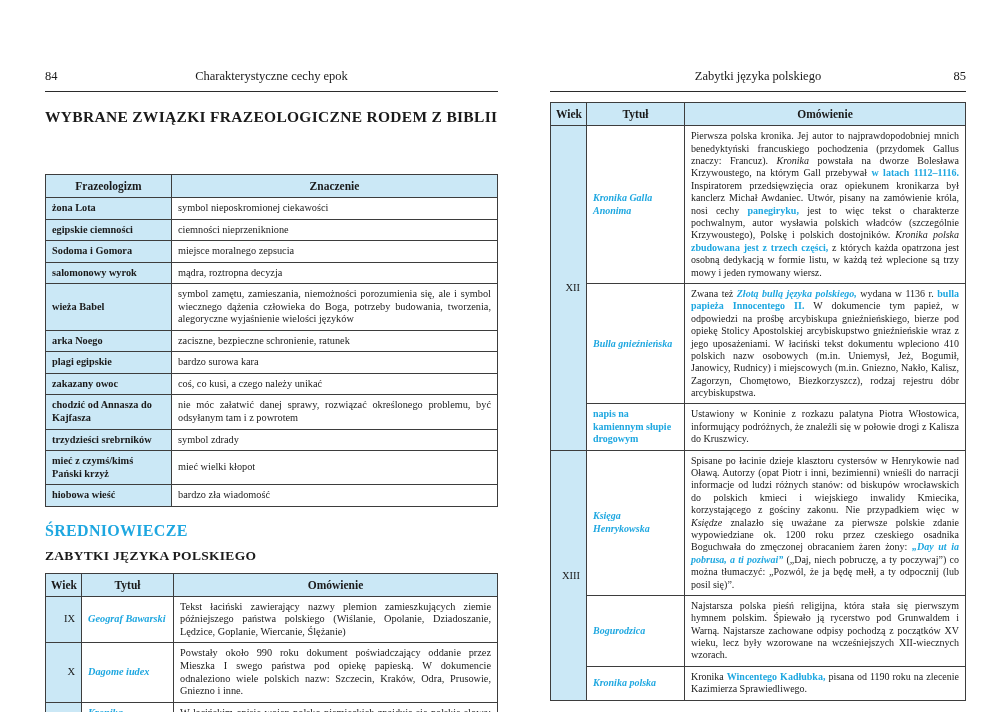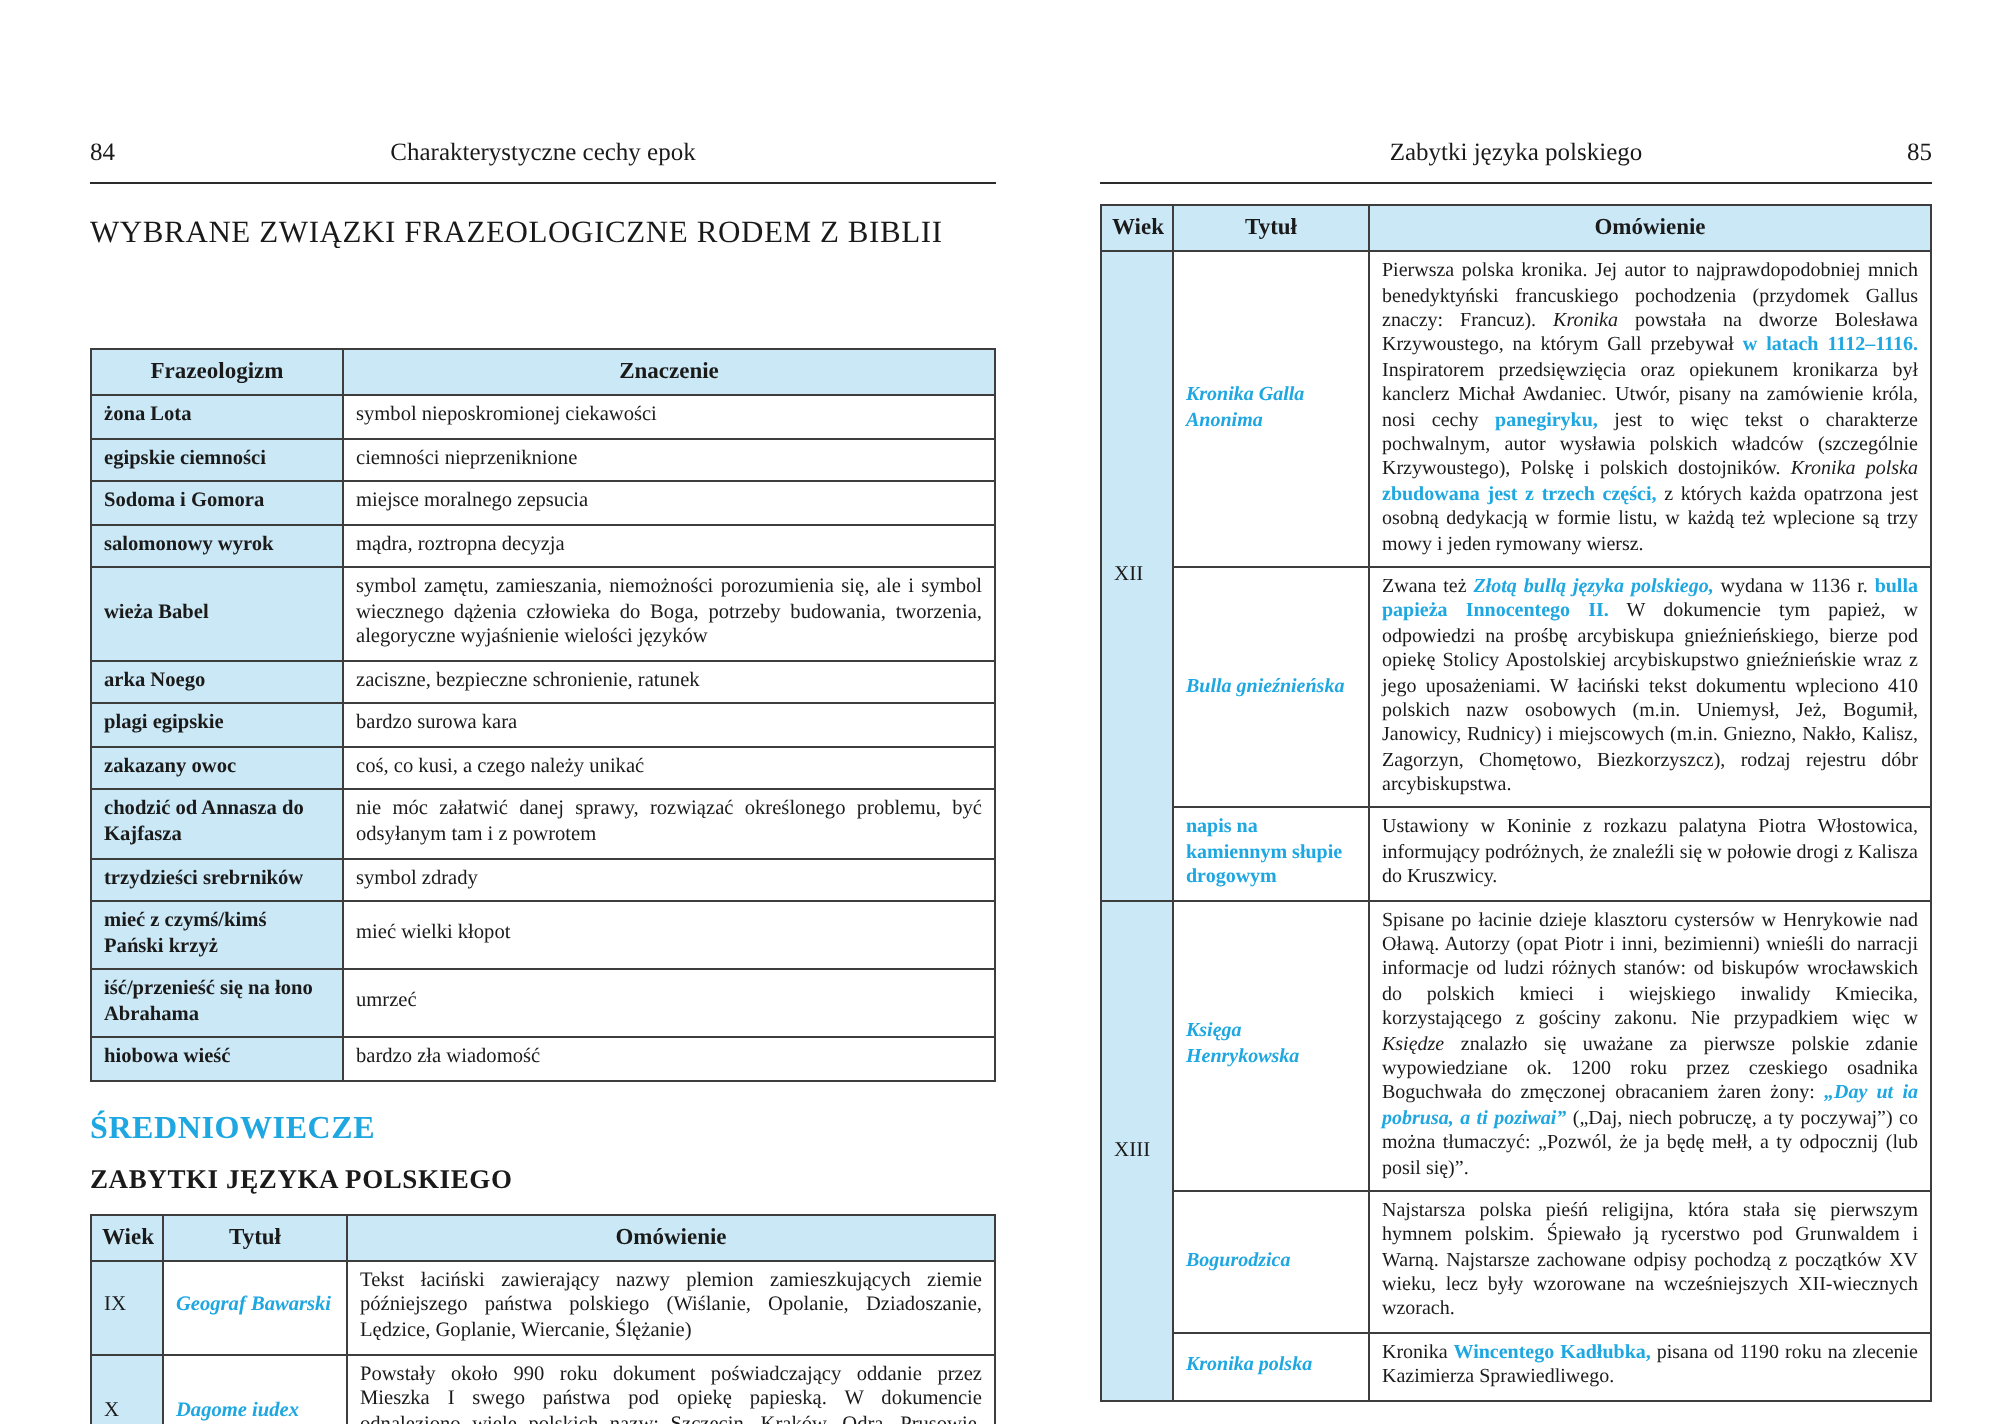--- a/index.html
+++ b/index.html
@@ -15,35 +15,35 @@
     color:var(--text);position:relative;overflow:hidden;
   }
   .page{position:absolute;top:40px;}
   .page-left{left:45px;width:453px;}
   .page-right{left:550px;width:416px;}
   .pghead{display:grid;grid-template-columns:60px 1fr 60px;align-items:baseline;font-size:12.5px;}
   .pghead .rh{text-align:center;margin-top:29px;}
   .pghead .pn-l{text-align:left;}
   .pghead .pn-r{text-align:right;}
   .rule{border-bottom:1.6px solid #2b2b2b;margin-top:7px;}
-  h1.sec{font-size:15.5px;font-weight:normal;letter-spacing:.3px;margin:16px 0 2px 0;}
+  h1.sec{font-size:15.5px;font-weight:bold;letter-spacing:.3px;margin:16px 0 2px 0;}
   h2.epoch{font-size:16px;font-weight:bold;color:var(--accent);margin:15px 0 8px 0;letter-spacing:.3px;}
   h3.sub{font-size:13.5px;font-weight:bold;margin:0 0 9px 0;letter-spacing:.3px;}
   table{border-collapse:collapse;width:100%;table-layout:fixed;margin-top:48px;}
   th,td{border:1px solid var(--border);vertical-align:middle;}
   th{background:var(--cell_bg);font-size:11.5px;font-weight:bold;text-align:center;padding:4px 5px;}
   .t1{font-size:10.3px;line-height:1.22;}
   .t1 td{padding:4px 6px;}
   .t1 .term{background:var(--cell_bg);font-weight:bold;}
   .t1 .meaning{text-align:justify;}
   .t2{font-size:10.3px;line-height:1.22;margin-top:2px;}
   .t2 td{padding:4px 6px;}
   .t3{font-size:10px;line-height:1.24;margin-top:10px;}
   .t3 td{padding:4px 6px;}
-  .wiek{background:var(--cell_bg);font-size:10.5px;padding:4px 4px;}
+  .wiek{background:var(--cell_bg);font-size:10.5px;padding:4px 4px;text-align:right;}
   .tytul{color:var(--accent);font-weight:bold;font-style:italic;}
   .tytul.upright{font-style:normal;}
   .omow{text-align:justify;}
   .seg-n{}
   .seg-i{font-style:italic;}
   .seg-b{color:var(--accent);font-weight:bold;}
   .seg-bi{color:var(--accent);font-weight:bold;font-style:italic;}
 </style>
 </head>
 <body>
@@ -110,24 +110,20 @@
           </tr>
         <tr>
             <td class="term">trzydzieści srebrników</td>
             <td class="meaning">symbol zdrady</td>
           </tr>
         <tr>
             <td class="term">mieć z czymś/kimś Pański krzyż</td>
             <td class="meaning">mieć wielki kłopot</td>
           </tr>
         <tr>
-            <td class="term">iść/przenieść się na łono Abrahama</td>
-            <td class="meaning">umrzeć</td>
-          </tr>
-        <tr>
             <td class="term">hiobowa wieść</td>
             <td class="meaning">bardzo zła wiadomość</td>
           </tr>
       </tbody>
     </table>
 
     <h2 class="epoch">ŚREDNIOWIECZE</h2>
     <h3 class="sub">ZABYTKI JĘZYKA POLSKIEGO</h3>
 
     <table class="t2">

